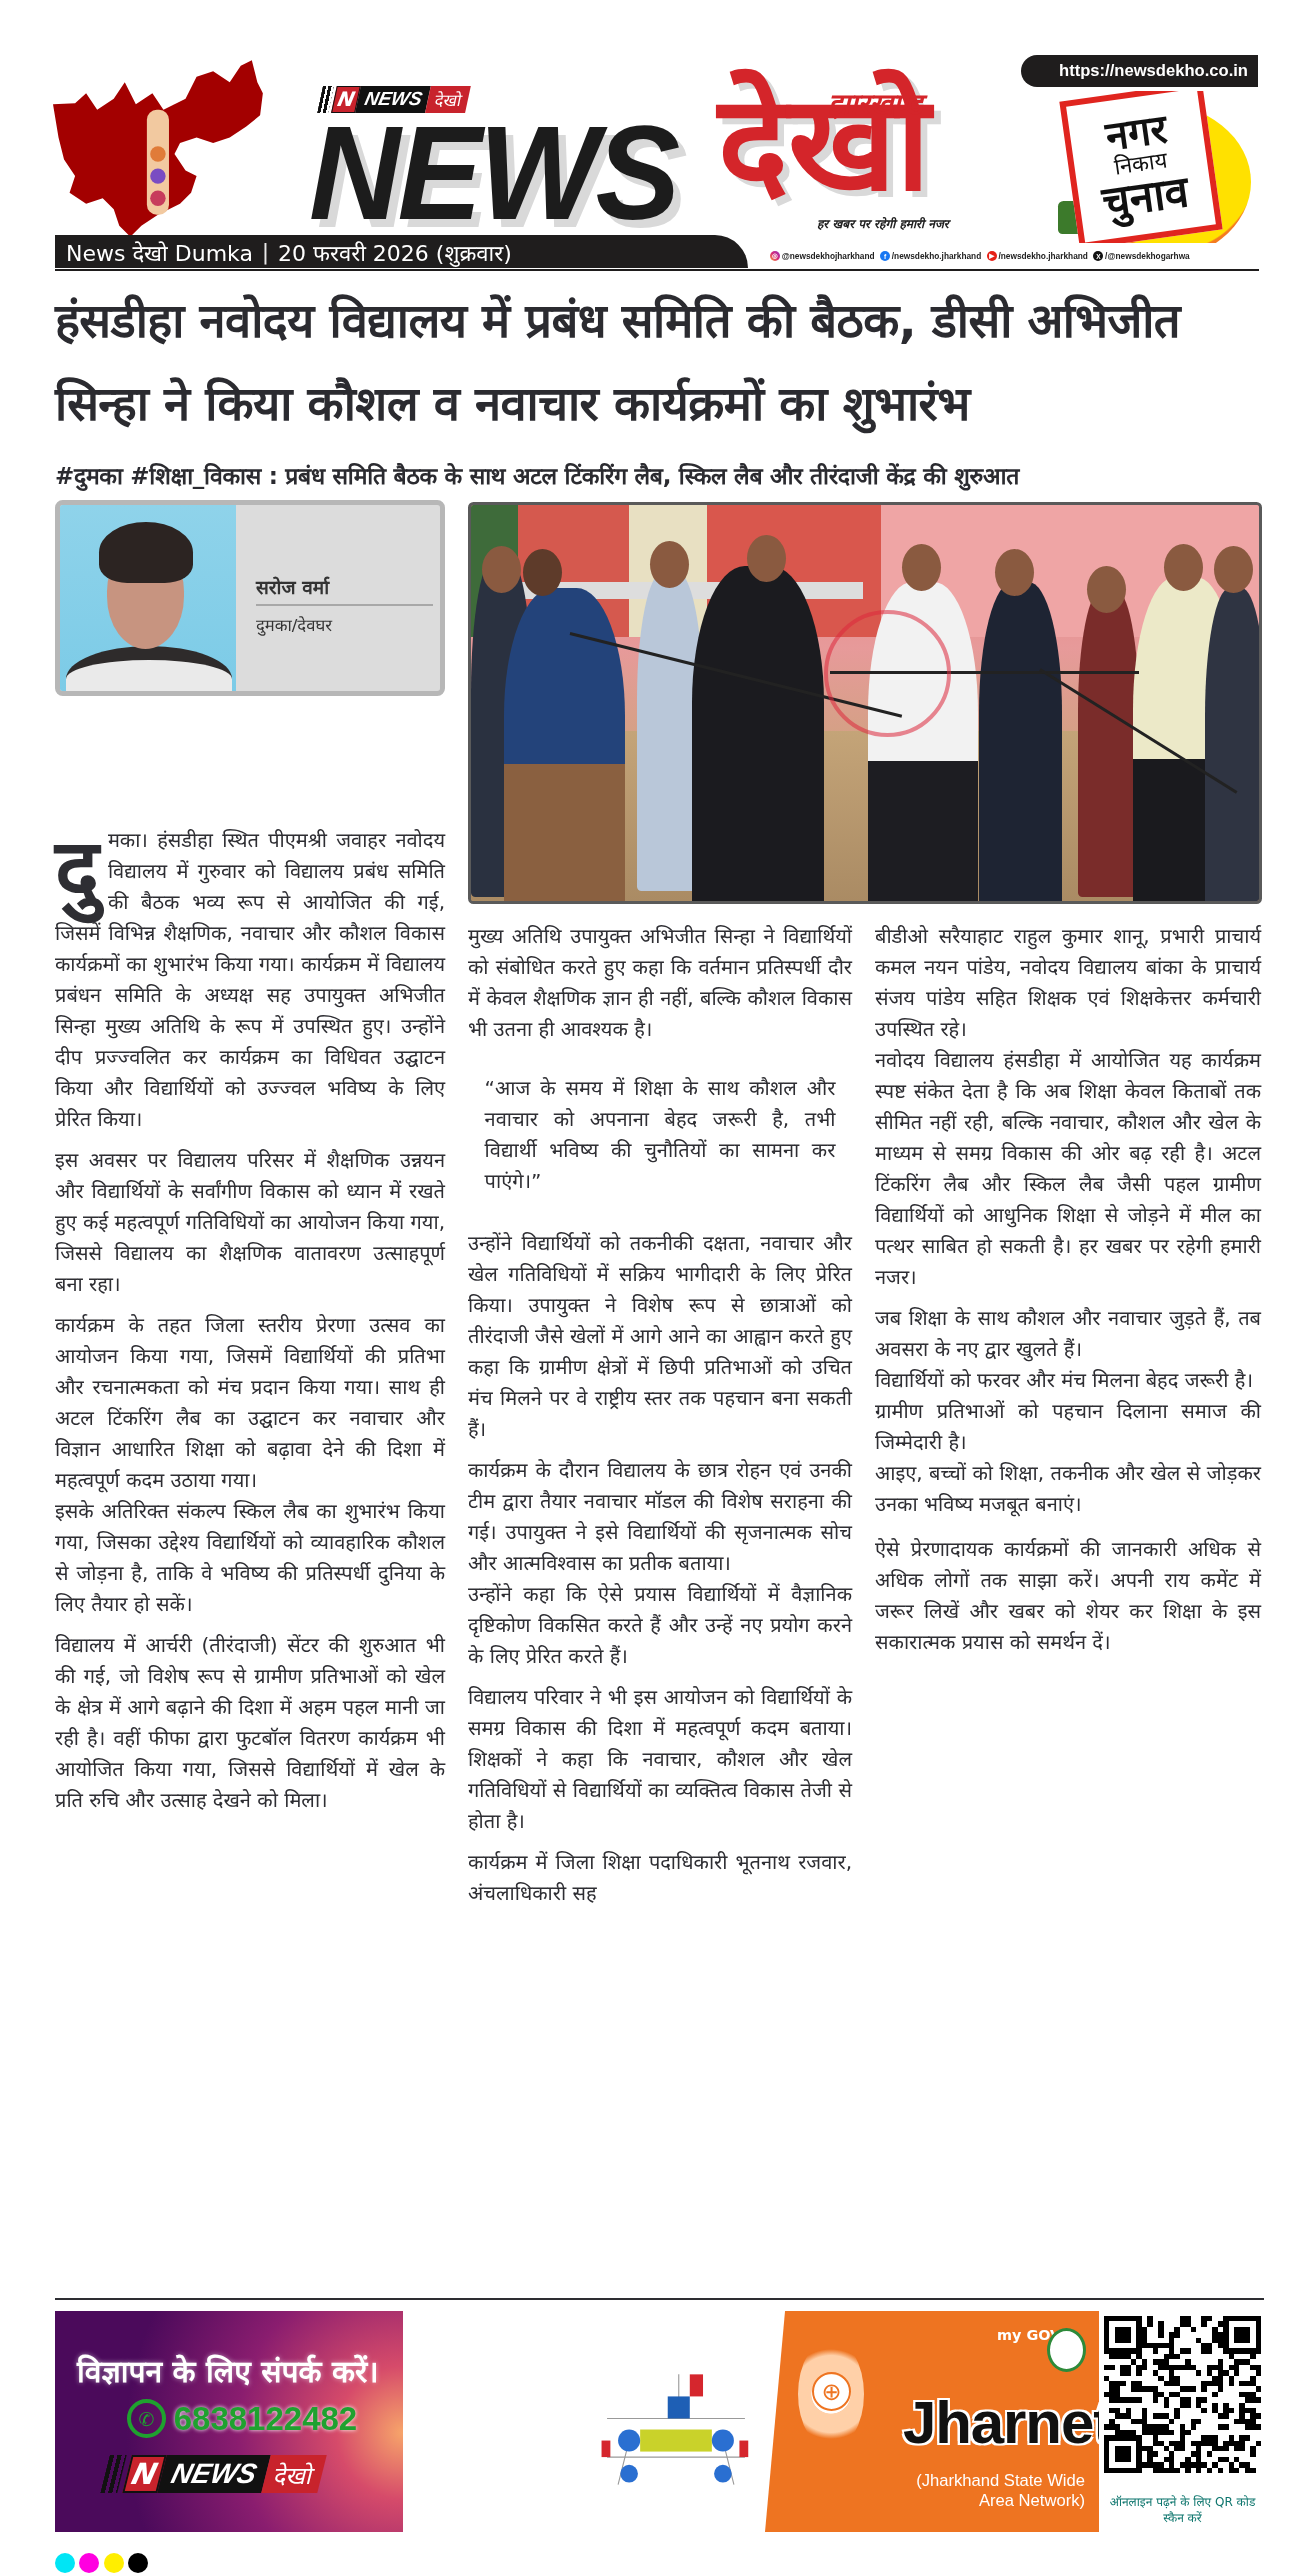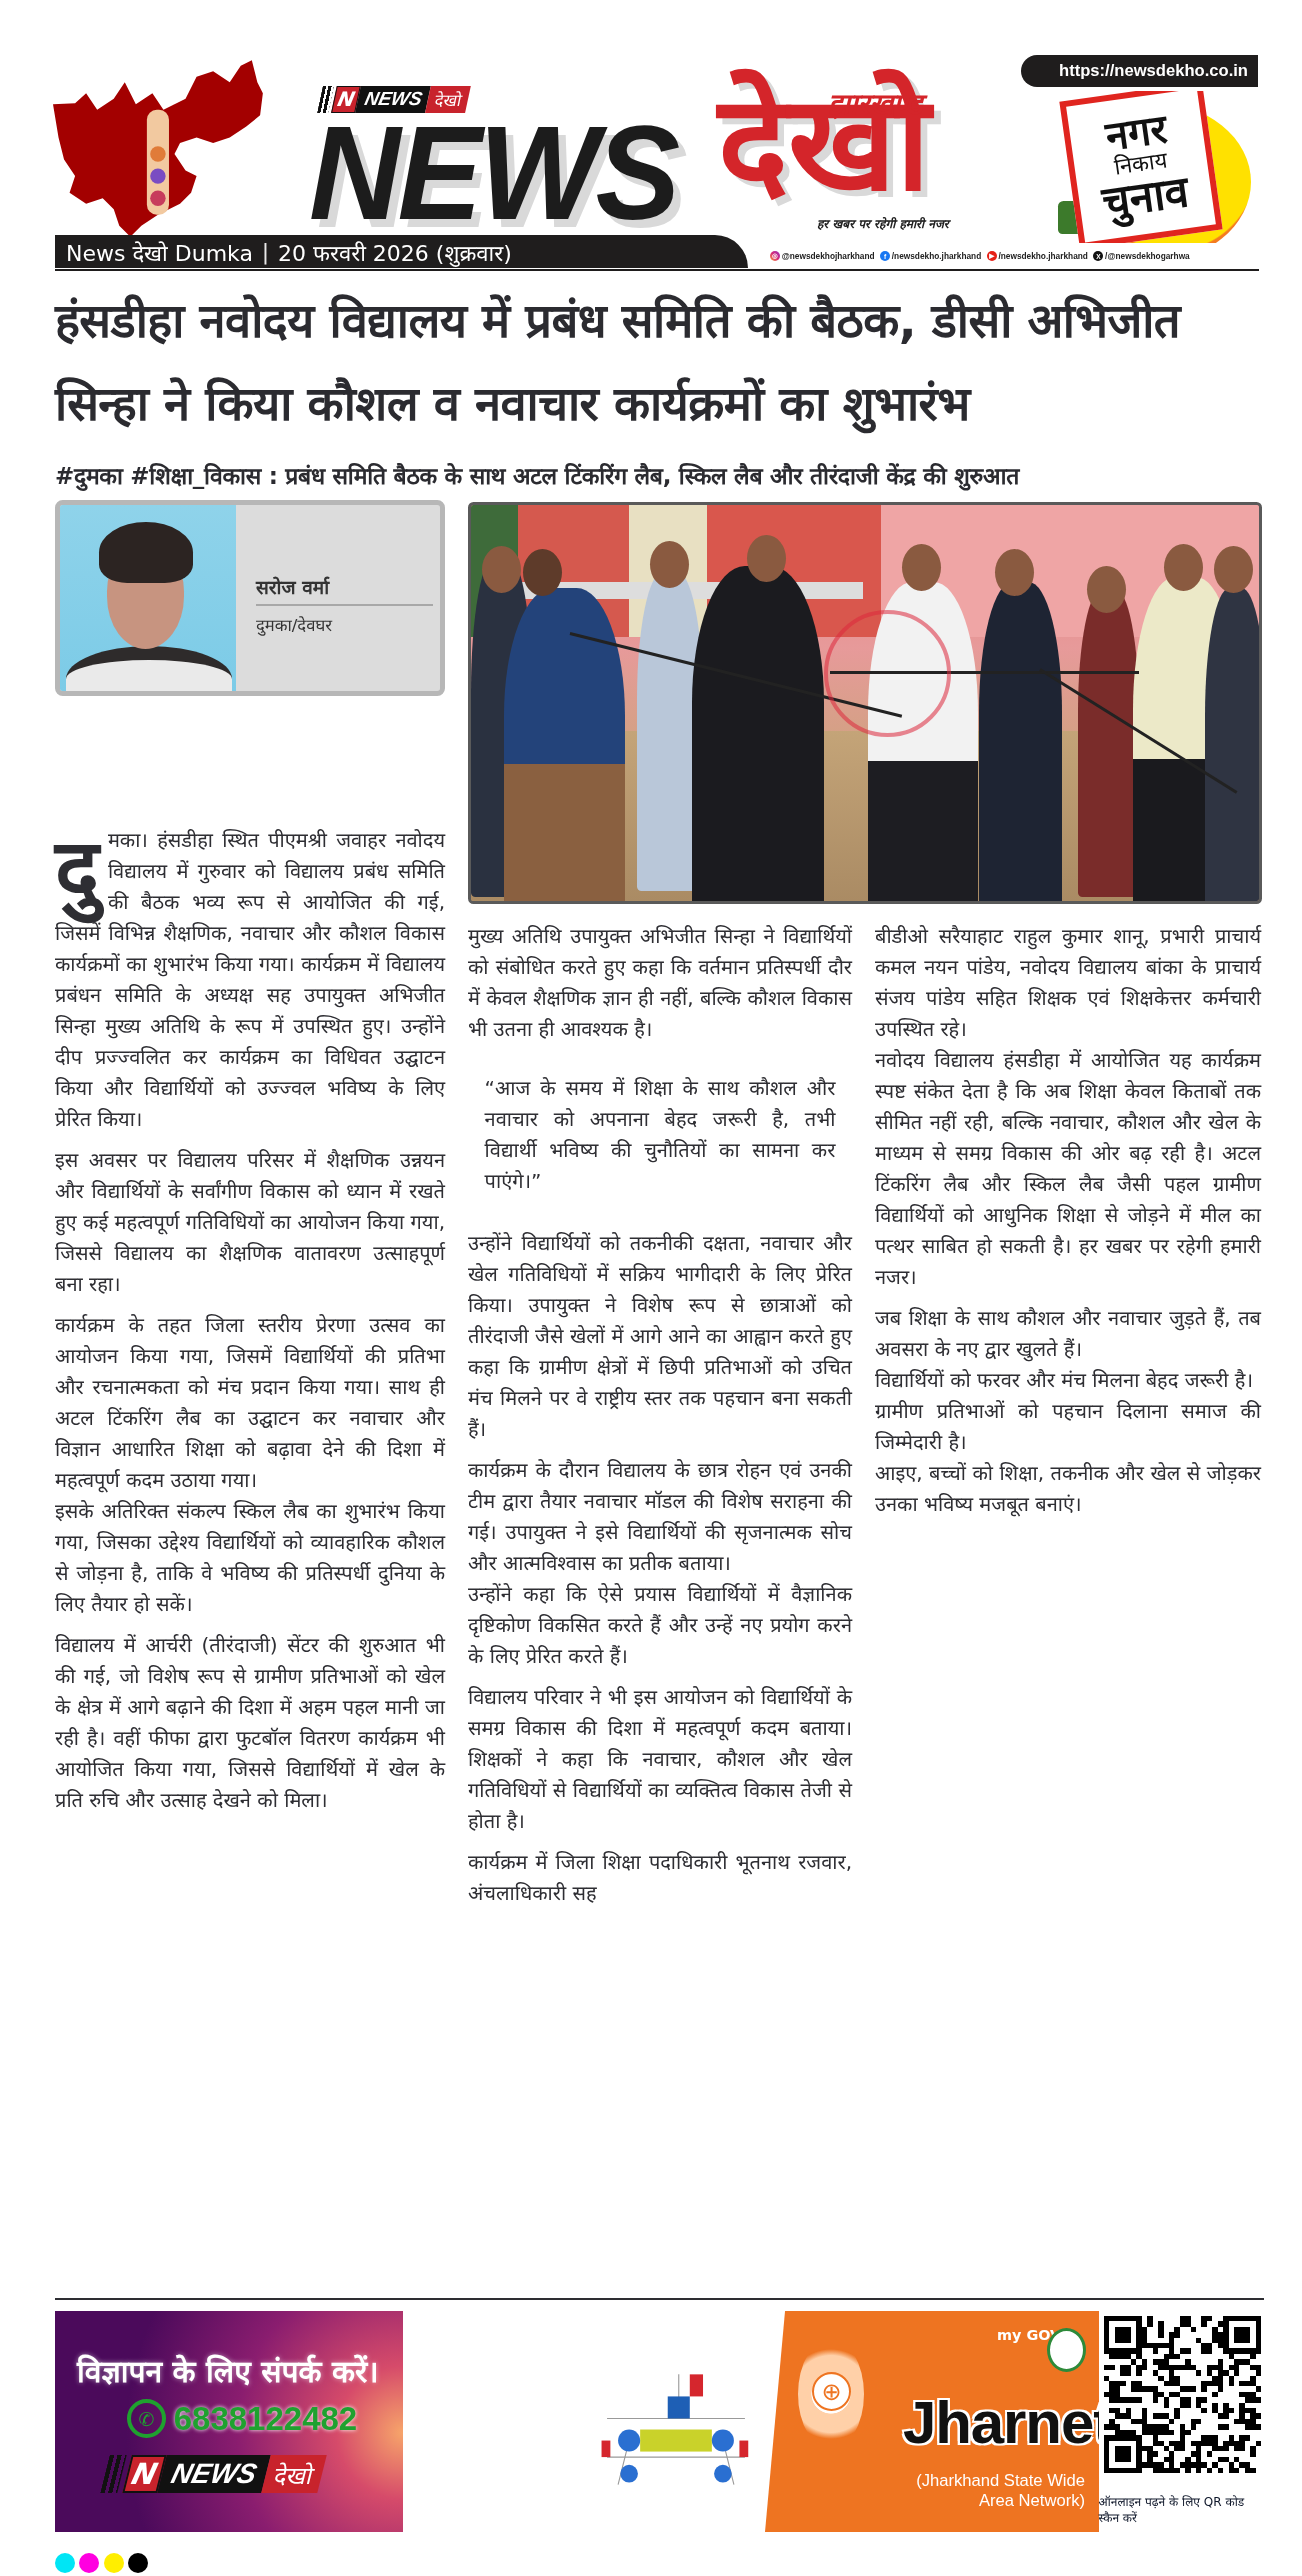--- a/index.html
+++ b/index.html
@@ -94,21 +94,21 @@
   .ad-jharnet .globe { position:absolute; left: 33px; top: 28px; width: 66px; height: 110px; border-radius: 50%; background: radial-gradient(circle, #fff 0 30%, #ffd0a8 31% 60%, #ee7421 70%); }
   .ad-jharnet .globe-icon { position:absolute; left: 47px; top: 61px; width: 39px; height: 39px; border: 2.8px solid #ee7421; border-radius: 50%; color: #ee7421; font-size: 24px; display:flex; align-items:center; justify-content:center; }
   .ad-jharnet .mygov { position:absolute; left: 232px; top: 16.6px; color:#fff; font-weight:bold; font-size: 14.4px; line-height: 1; text-align: center; }
   .ad-jharnet .seal { position:absolute; left: 282px; top: 16.6px; width: 39px; height: 44px; border-radius: 50%; border: 3.3px solid #2e8a3a; background: #fff; }
   .ad-jharnet .brand { position:absolute; left: 138px; top: 77px; font-family: "Liberation Sans", sans-serif; font-weight: bold; font-size: 60px; color: #111; text-shadow: 2.2px 2.2px 0 #fff, -2.2px -2.2px 0 #fff, 2.2px -2.2px 0 #fff, -2.2px 2.2px 0 #fff; letter-spacing: -1.1px; }
   .ad-jharnet .sub { position:absolute; left: 127px; top: 160px; width: 193px; text-align: right; color: #fff; font-family: "Liberation Sans", sans-serif; font-size: 16.6px; line-height: 1.2; }
 
   .qr-block { position:absolute; left: 1104px; top: 2316px; width: 157px; height: 177px; }
   .qr-grid { width: 157px; height: 157px; display:grid; grid-template-columns: repeat(29, 1fr); grid-template-rows: repeat(29, 1fr); }
   .qr-grid span { display:block; }
-  .qr-caption { position:absolute; left: -5.5px; top: 179px; width: 168px; text-align:left; font-size: 12px; color: #0f172a; line-height: 1.3; }
+  .qr-caption { position:absolute; left: -5.5px; top: 179px; width: 168px; text-align:center; font-size: 12px; color: #0f766e; line-height: 1.3; }
 
   .cmyk-row { position:absolute; left: 55px; top: 2553px; display:flex; gap: 4.4px; }
   .cmyk-row span { width: 20px; height: 20px; border-radius: 50%; display:block; }
 </style>
 </head>
 <body>
 
 <header class="masthead">
   <svg class="map-logo" viewBox="0 0 440 320">
     <path d="M0,80 L40,78 L60,60 L80,90 L110,70 L130,40 L150,80 L180,60 L200,90 L240,70 L260,30 L290,20 L320,40 L340,10 L360,0 L370,40 L380,60 L375,100 L350,120 L320,140 L290,150 L260,140 L230,150 L220,170 L240,200 L260,210 L250,240 L230,260 L190,280 L160,300 L140,320 L120,300 L110,270 L90,250 L60,260 L30,240 L40,210 L20,180 L10,140 Z" fill="#a30000"></path>
@@ -229,20 +229,21 @@
   <p>कार्यक्रम में जिला शिक्षा पदाधिकारी भूतनाथ रजवार, अंचलाधिकारी सह</p>
 </div>
 
 <div class="col col3">
   <p class="tight">बीडीओ सरैयाहाट राहुल कुमार शानू, प्रभारी प्राचार्य कमल नयन पांडेय, नवोदय विद्यालय बांका के प्राचार्य संजय पांडेय सहित शिक्षक एवं शिक्षकेत्तर कर्मचारी उपस्थित रहे।</p>
   <p>नवोदय विद्यालय हंसडीहा में आयोजित यह कार्यक्रम स्पष्ट संकेत देता है कि अब शिक्षा केवल किताबों तक सीमित नहीं रही, बल्कि नवाचार, कौशल और खेल के माध्यम से समग्र विकास की ओर बढ़ रही है। अटल टिंकरिंग लैब और स्किल लैब जैसी पहल ग्रामीण विद्यार्थियों को आधुनिक शिक्षा से जोड़ने में मील का पत्थर साबित हो सकती है। हर खबर पर रहेगी हमारी नजर।</p>
   <p class="tight">जब शिक्षा के साथ कौशल और नवाचार जुड़ते हैं, तब अवसरा के नए द्वार खुलते हैं।</p>
   <p class="tight">विद्यार्थियों को फरवर और मंच मिलना बेहद जरूरी है।</p>
   <p class="tight">ग्रामीण प्रतिभाओं को पहचान दिलाना समाज की जिम्मेदारी है।</p>
   <p style="margin-bottom:14.4px">आइए, बच्चों को शिक्षा, तकनीक और खेल से जोड़कर उनका भविष्य मजबूत बनाएं।</p>
+  <p>ऐसे प्रेरणादायक कार्यक्रमों की जानकारी अधिक से अधिक लोगों तक साझा करें। अपनी राय कमेंट में जरूर लिखें और खबर को शेयर कर शिक्षा के इस सकारात्मक प्रयास को समर्थन दें।</p>
 </div>
 
 <div class="footer-rule"></div>
 
 <a class="ad-contact">
   <div class="title">विज्ञापन के लिए संपर्क करें।</div>
   <div class="phone-row">
     <span class="wa-icon">✆</span>
     <span class="phone">6838122482</span>
   </div>

